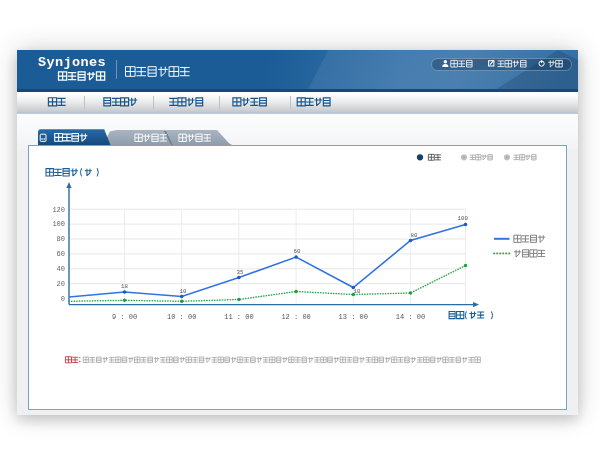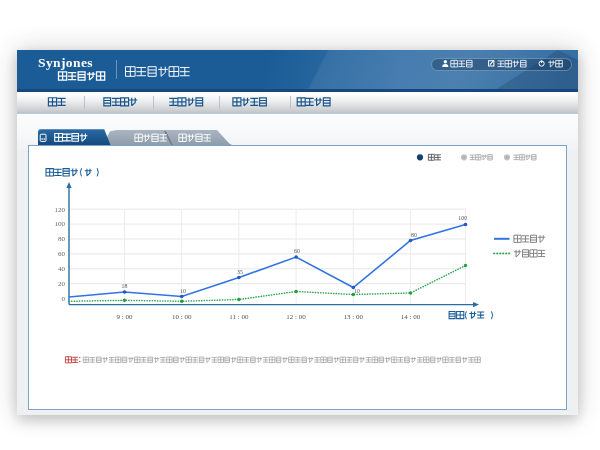--- a/index.html
+++ b/index.html
@@ -1,14 +1,14 @@
 <!DOCTYPE html>
 <html><head><meta charset="utf-8"><style>
 html,body{margin:0;padding:0;background:#fff;overflow:hidden}
-#stage{position:relative;width:600px;height:450px;font-family:Liberation Serif, serif;filter:blur(0.45px)}
+#stage{position:relative;width:600px;height:450px;font-family:Liberation Mono, monospace;filter:blur(0.45px)}
 #stage *{box-sizing:border-box}
 .abs{position:absolute}
 #page{position:absolute;left:17px;top:50px;width:561px;height:365px;background:#eef0f1;
   box-shadow:0 0 24px rgba(40,40,40,.22),0 5px 12px rgba(40,40,40,.18)}
 #header{position:absolute;left:0;top:0;width:561px;height:42px;background:linear-gradient(102deg,#1b5c96 0%,#1b5c96 44%,#26659e 54%,#2d6ba5 68%,#27669f 82%,#1f5e98 96%);overflow:hidden}
 #hband{position:absolute;left:300px;top:-8px;width:320px;height:60px;transform:skewX(-27deg);
   background:linear-gradient(90deg,rgba(255,255,255,.07),rgba(255,255,255,.16) 45%,rgba(255,255,255,.08))}
 #hbot{position:absolute;left:0;top:38.5px;width:561px;height:3.5px;background:#16487c}
 #pill{position:absolute;left:414px;top:7.5px;width:141px;height:13.5px;border-radius:7px;
   background:rgba(8,38,70,.33);border:1px solid rgba(185,210,232,.42)}

